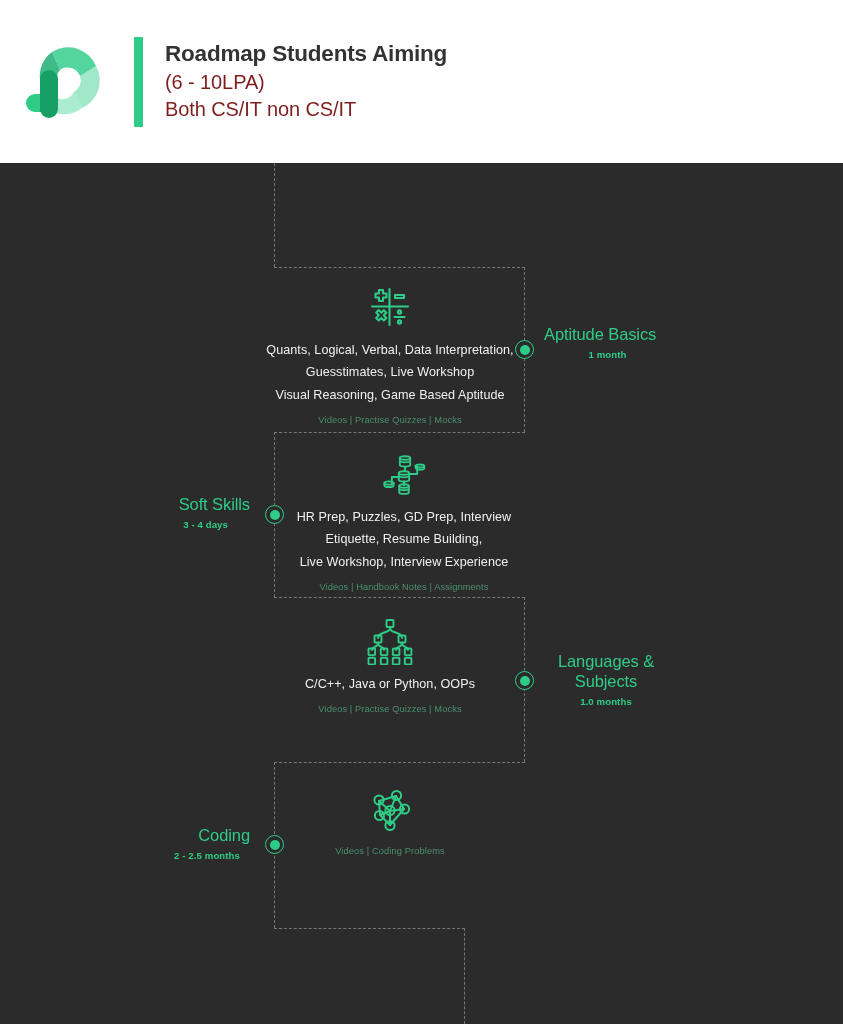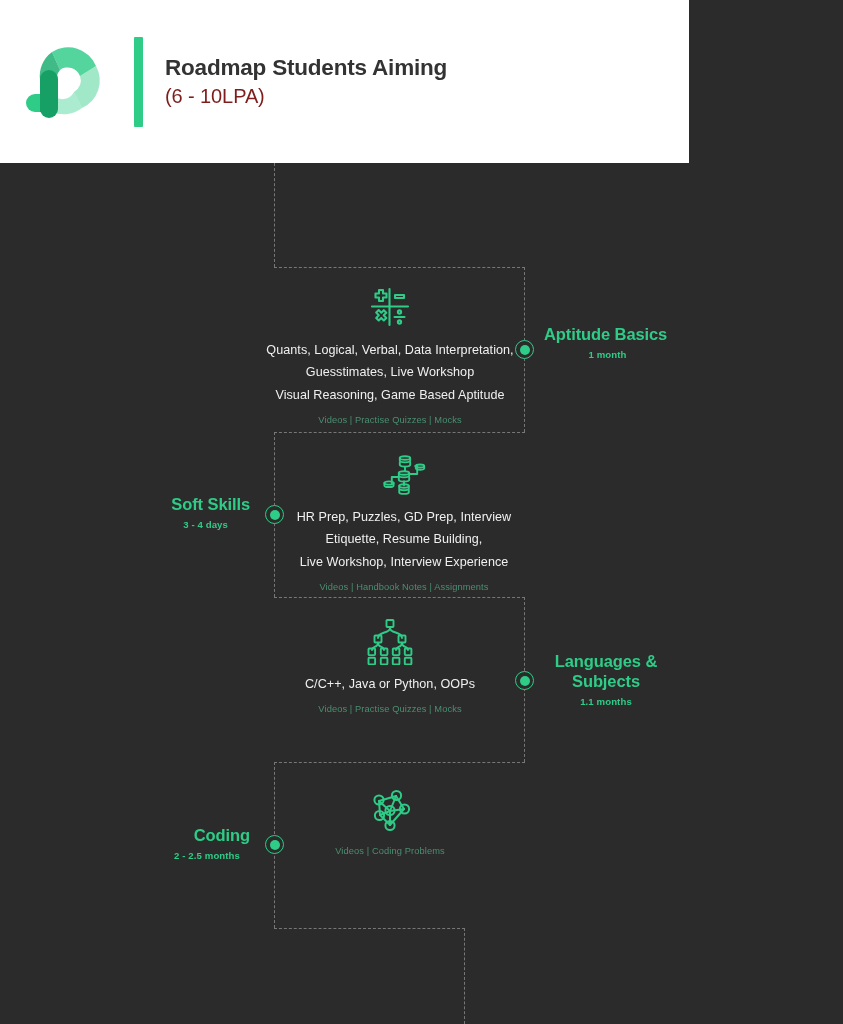--- a/index.html
+++ b/index.html
@@ -6,21 +6,21 @@
   html,body { width:843px; height:1024px; }
   body {
     background:#2b2b2b;
     font-family:"Liberation Sans", sans-serif;
     overflow:hidden;
     position:relative;
   }
 
   
   .header {
-    position:absolute; left:0; top:0; width:689px; height:163px;
+    position:absolute; left:0; top:0; width:843px; height:163px;
     background:#ffffff; display:flex; align-items:center;
   }
   .logo-wrap { width:100px; height:100px; margin-left:18px; flex:none; position:relative; }
   .logo-wrap svg { display:block; width:100%; height:100%; }
   .divider-bar {
     width:9px; height:90px; background:#2ecc87; border-radius:1px;
     margin-left:16px; margin-right:22px; flex:none;
   }
   .htext { display:flex; flex-direction:column; justify-content:center; }
   .htitle {
@@ -54,21 +54,21 @@
   .stage-icon svg { display:block; }
   .stage-desc {
     color:#f0f0f0; font-size:12.6px; line-height:1.78; letter-spacing:0.05px;
   }
   .stage-links {
     color:#4a8f71; font-size:9.3px; margin-top:9px; letter-spacing:0.1px;
   }
 
   .stage-label { position:absolute; text-align:center; width:200px; }
   .stage-label .ltitle {
-    color:#2ecc87; font-size:16.5px; font-weight:bold; line-height:1.2; letter-spacing:-0.1px;
+    color:#2ecc87; font-size:16.5px; font-weight:normal; line-height:1.2; letter-spacing:-0.1px;
   }
   .stage-label .ldur {
     color:#2ecc87; font-size:9.6px; font-weight:bold; margin-top:4px; letter-spacing:0.1px;
   }
 
   
   .node {
     position:absolute; width:19px; height:19px; border-radius:50%;
     border:1.6px solid #2ecc87; background:#2b2b2b;
     display:flex; align-items:center; justify-content:center;
@@ -92,20 +92,21 @@
       <rect x="8" y="62" width="30" height="18" rx="9" fill="#2ecc87"></rect>
       <rect x="22" y="62" width="16" height="18" fill="#17a065"></rect>
     </svg>
   </div>
 
   <div class="divider-bar"></div>
 
   <div class="htext">
     <div class="htitle">Roadmap Students Aiming</div>
     <div class="hsub">(6 - 10LPA)</div>
+    <div class="hsub">Both CS/IT non CS/IT</div>
   </div>
 </div>
 
 <div class="canvas">
 
   <div class="dash-v" style="left:274px; top:0px; height:104px;"></div>
 
   <div class="dash-h" style="left:274px; top:104px; width:251px;"></div>
   <div class="dash-v" style="left:524px; top:104px; height:165px;"></div>
   <div class="dash-h" style="left:274px; top:269px; width:251px;"></div>
@@ -230,21 +231,21 @@
         <div>C/C++, Java or Python, OOPs</div>
       </div>
       <div class="stage-links">Videos | Practise Quizzes | Mocks</div>
     </div>
 
     <div class="node" style="left:515px; top:508px;"></div>
 
     <div class="stage-label" style="left:546px; top:489px; text-align:center; width:120px;">
       <div class="ltitle">Languages &amp;</div>
       <div class="ltitle">Subjects</div>
-      <div class="ldur">1.1 months</div>
+      <div class="ldur">1.0 months</div>
     </div>
   </div>
 
   <div class="stage" style="left:0; top:0; width:843px; height:0;">
 
     <div class="stage-body" style="left:256px; top:622px;">
       <div class="stage-icon">
         <svg width="48" height="48" viewBox="0 0 48 48" fill="none" stroke="#2ecc87" stroke-width="2" stroke-linecap="round" stroke-linejoin="round">
           <path d="M13 14 L24 24"></path>
           <path d="M30 9 L24 24"></path>

